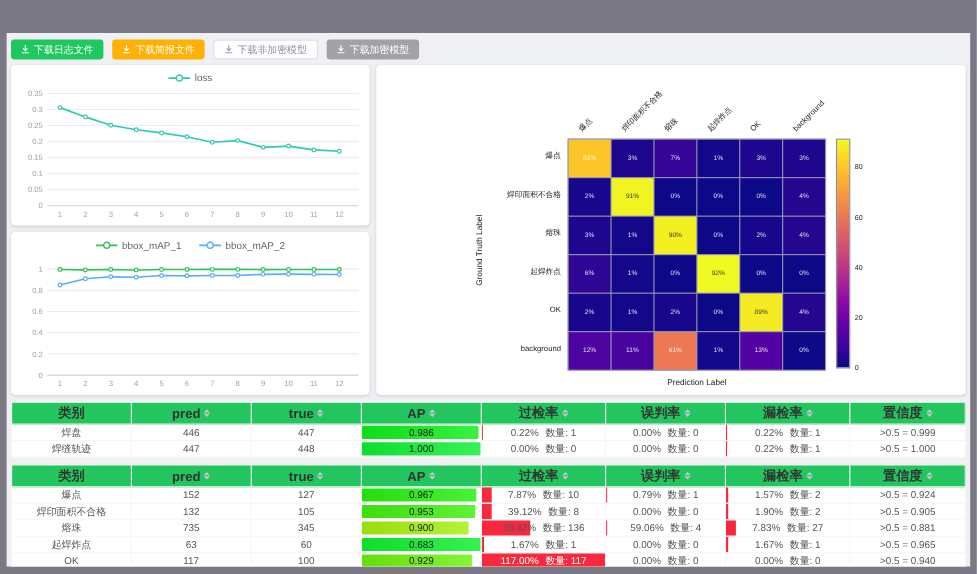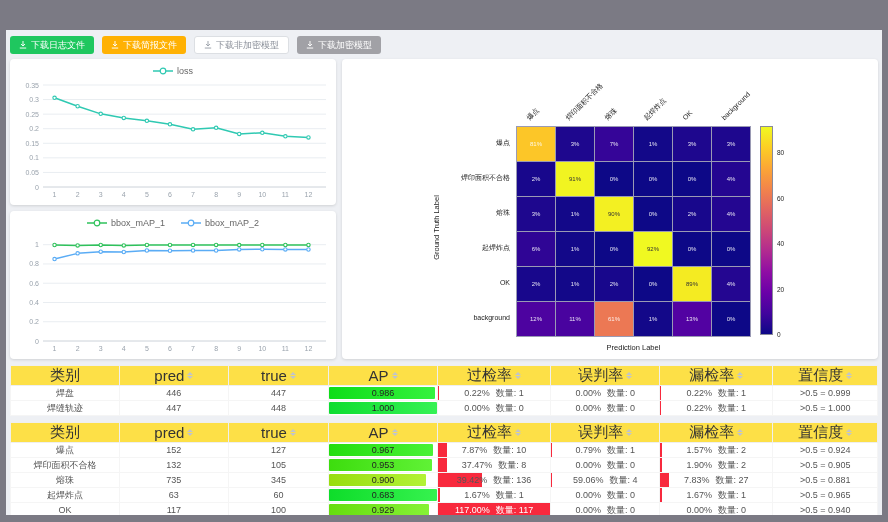--- a/index.html
+++ b/index.html
@@ -28,21 +28,21 @@
   .collabel{position:absolute;transform:rotate(-45deg);transform-origin:left bottom;font-size:7px;color:#222;white-space:nowrap;height:8px;line-height:8px}
   .rowlabel{position:absolute;font-size:7px;color:#222;text-align:right;width:80px;line-height:8px}
   .mylabel{position:absolute;left:-24px;top:161px;width:80px;text-align:center;font-size:7.5px;color:#222;transform:rotate(-90deg)}
   .mxlabel{position:absolute;font-size:7.5px;color:#222;text-align:center}
   .cbar{position:absolute;width:13px;border:1px solid #8a8a9a;box-sizing:border-box}
   .cbtick{position:absolute;font-size:6.5px;color:#222;line-height:6px}
   
   .tables{padding:6px 4px 0 4px}
   .tables table{width:100%;border-collapse:collapse;background:#fff;table-layout:fixed}
   .tables table + table{margin-top:6px}
-  th{background:#fde047;font-size:15px;color:#333;font-weight:normal;height:19px;border:1px solid #efefef;padding:0}
+  th{background:#22c55e;font-size:12px;color:#333;font-weight:bold;height:19px;border:1px solid #efefef;padding:0}
   td{font-size:9px;color:#555;height:14px;text-align:center;border:1px solid #f5f5f5;padding:0;overflow:hidden}
   .thwrap{display:flex;align-items:center;justify-content:center;gap:2px}
   .sort{display:inline-flex;flex-direction:column;margin-left:1px}
   .sort i{width:0;height:0;border-left:3px solid transparent;border-right:3px solid transparent;display:block}
   .sort .up{border-bottom:3px solid #c0c4cc;margin-bottom:1px}
   .sort .dn{border-top:3px solid #c0c4cc}
   .cellwrap{position:relative;height:14px;display:flex;align-items:center;justify-content:center;gap:6px}
   .apbar{position:absolute;left:0;top:1px;bottom:1px;border-radius:1px;z-index:0}
   .ratebar{position:absolute;left:0;top:0;bottom:0;background:#f8293d;z-index:0}
   .cellwrap span{position:relative;z-index:1}
@@ -523,21 +523,21 @@
             <td>105</td>
             <td>
               <div class="cellwrap">
                 <div class="apbar" style="width: 95.3%; background: linear-gradient(to right, rgb(61, 221, 14), rgb(96, 242, 54));"></div>
                 <span class="aptext">0.953</span>
               </div>
             </td>
             <td>
               <div class="cellwrap">
                 <div class="ratebar" style="width: 7.62%; min-width: 1px;"></div>
-                <span style="">37.47%</span>
+                <span style="">39.12%</span>
                 <span style="">数量: 8</span>
               </div>
             </td>
             <td>
               <div class="cellwrap">
                 <span style="">0.00%</span>
                 <span style="">数量: 0</span>
               </div>
             </td>
             <td>

